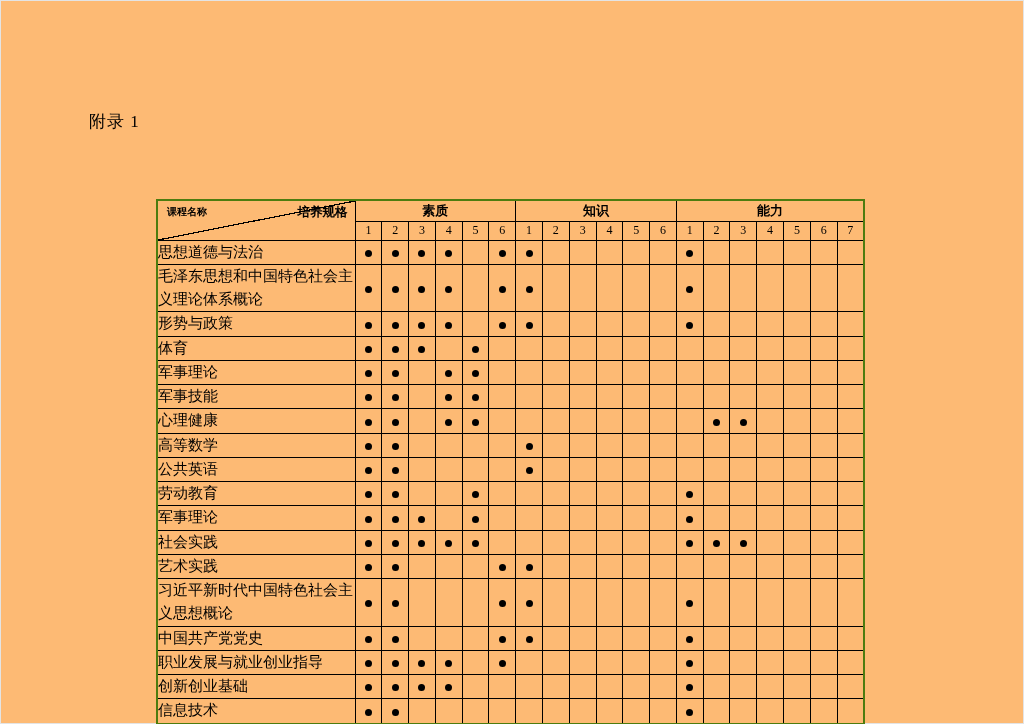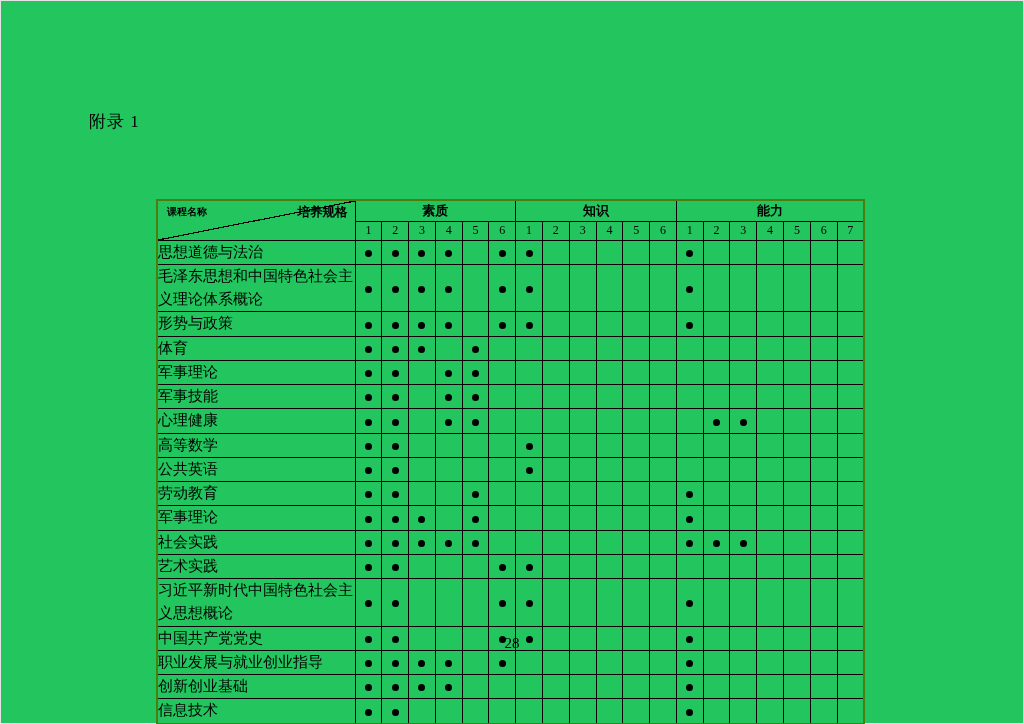--- a/index.html
+++ b/index.html
@@ -11,21 +11,21 @@
     font-family: "Liberation Serif", "DejaVu Serif", serif;
     color: #000000;
     overflow: hidden;
   }
   .page {
     position: absolute;
     left: 0; top: 0;
     width: 1022px;
     height: 722px;
     border: 1px solid #e4e4e4;
-    background: #22c55e;
+    background: #fdba74;
   }
   .appendix {
     position: absolute;
     left: 88px;
     top: 109px;
     font-size: 17px;
     letter-spacing: 1px;
   }
   .title {
     position: absolute;
@@ -577,15 +577,14 @@
           <td class="mark-cell"></td>
           <td class="mark-cell"></td>
           <td class="mark-cell"></td>
           <td class="mark-cell"></td>
           <td class="mark-cell"></td>
           <td class="mark-cell"></td>
         </tr>
       </tbody>
   </table>
 
-  <div class="pagenum">28</div>
 
 </div>
 
 </body></html>

